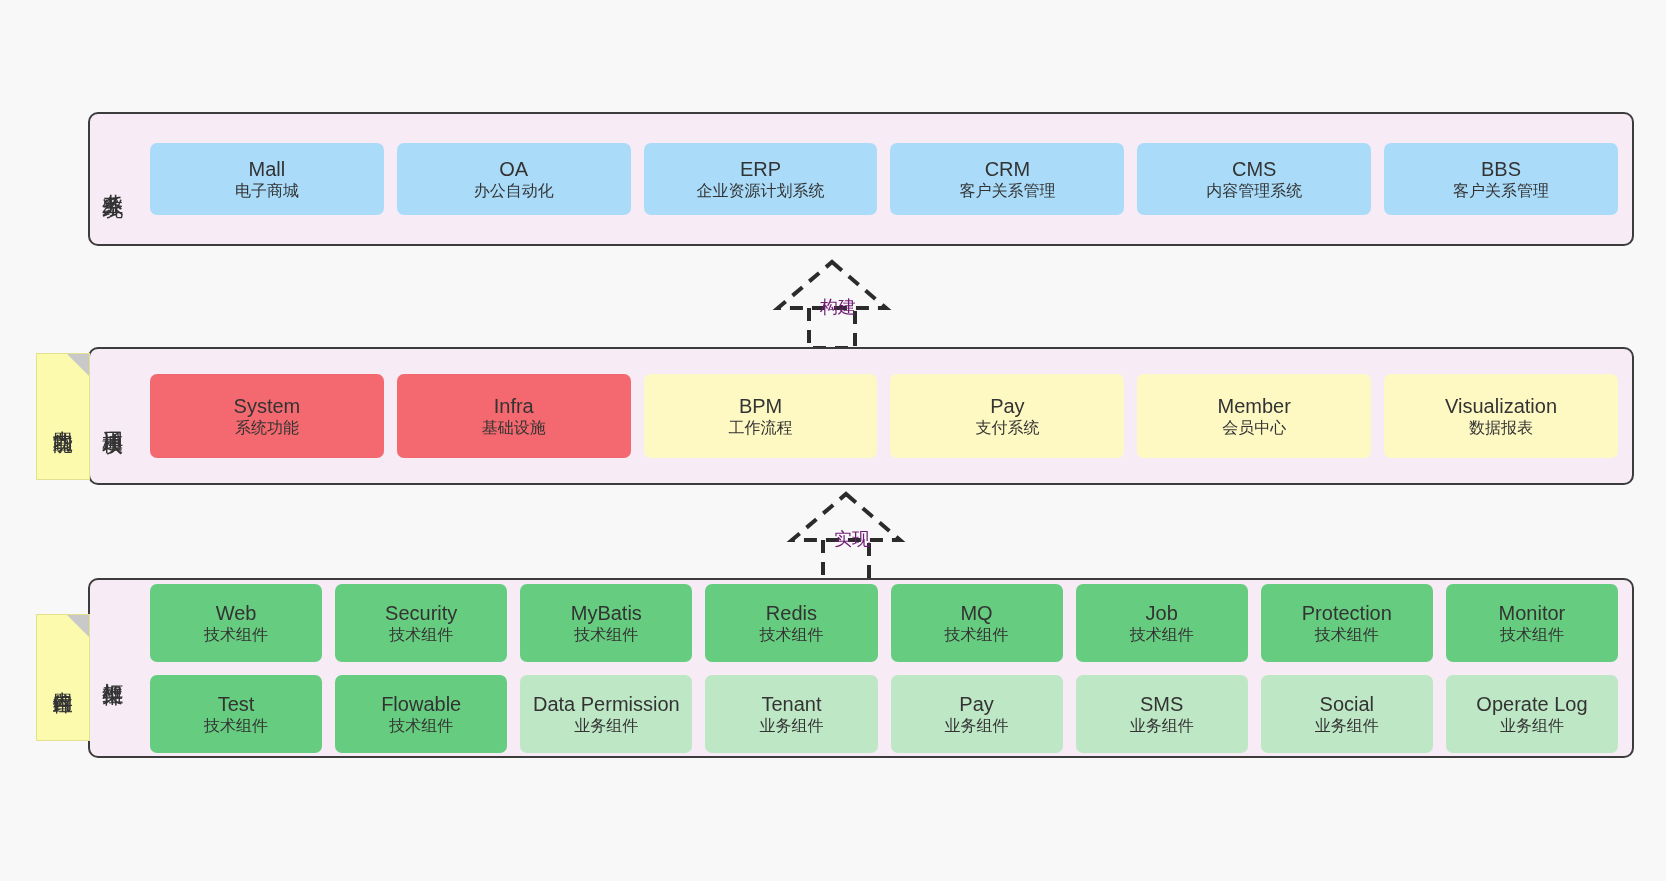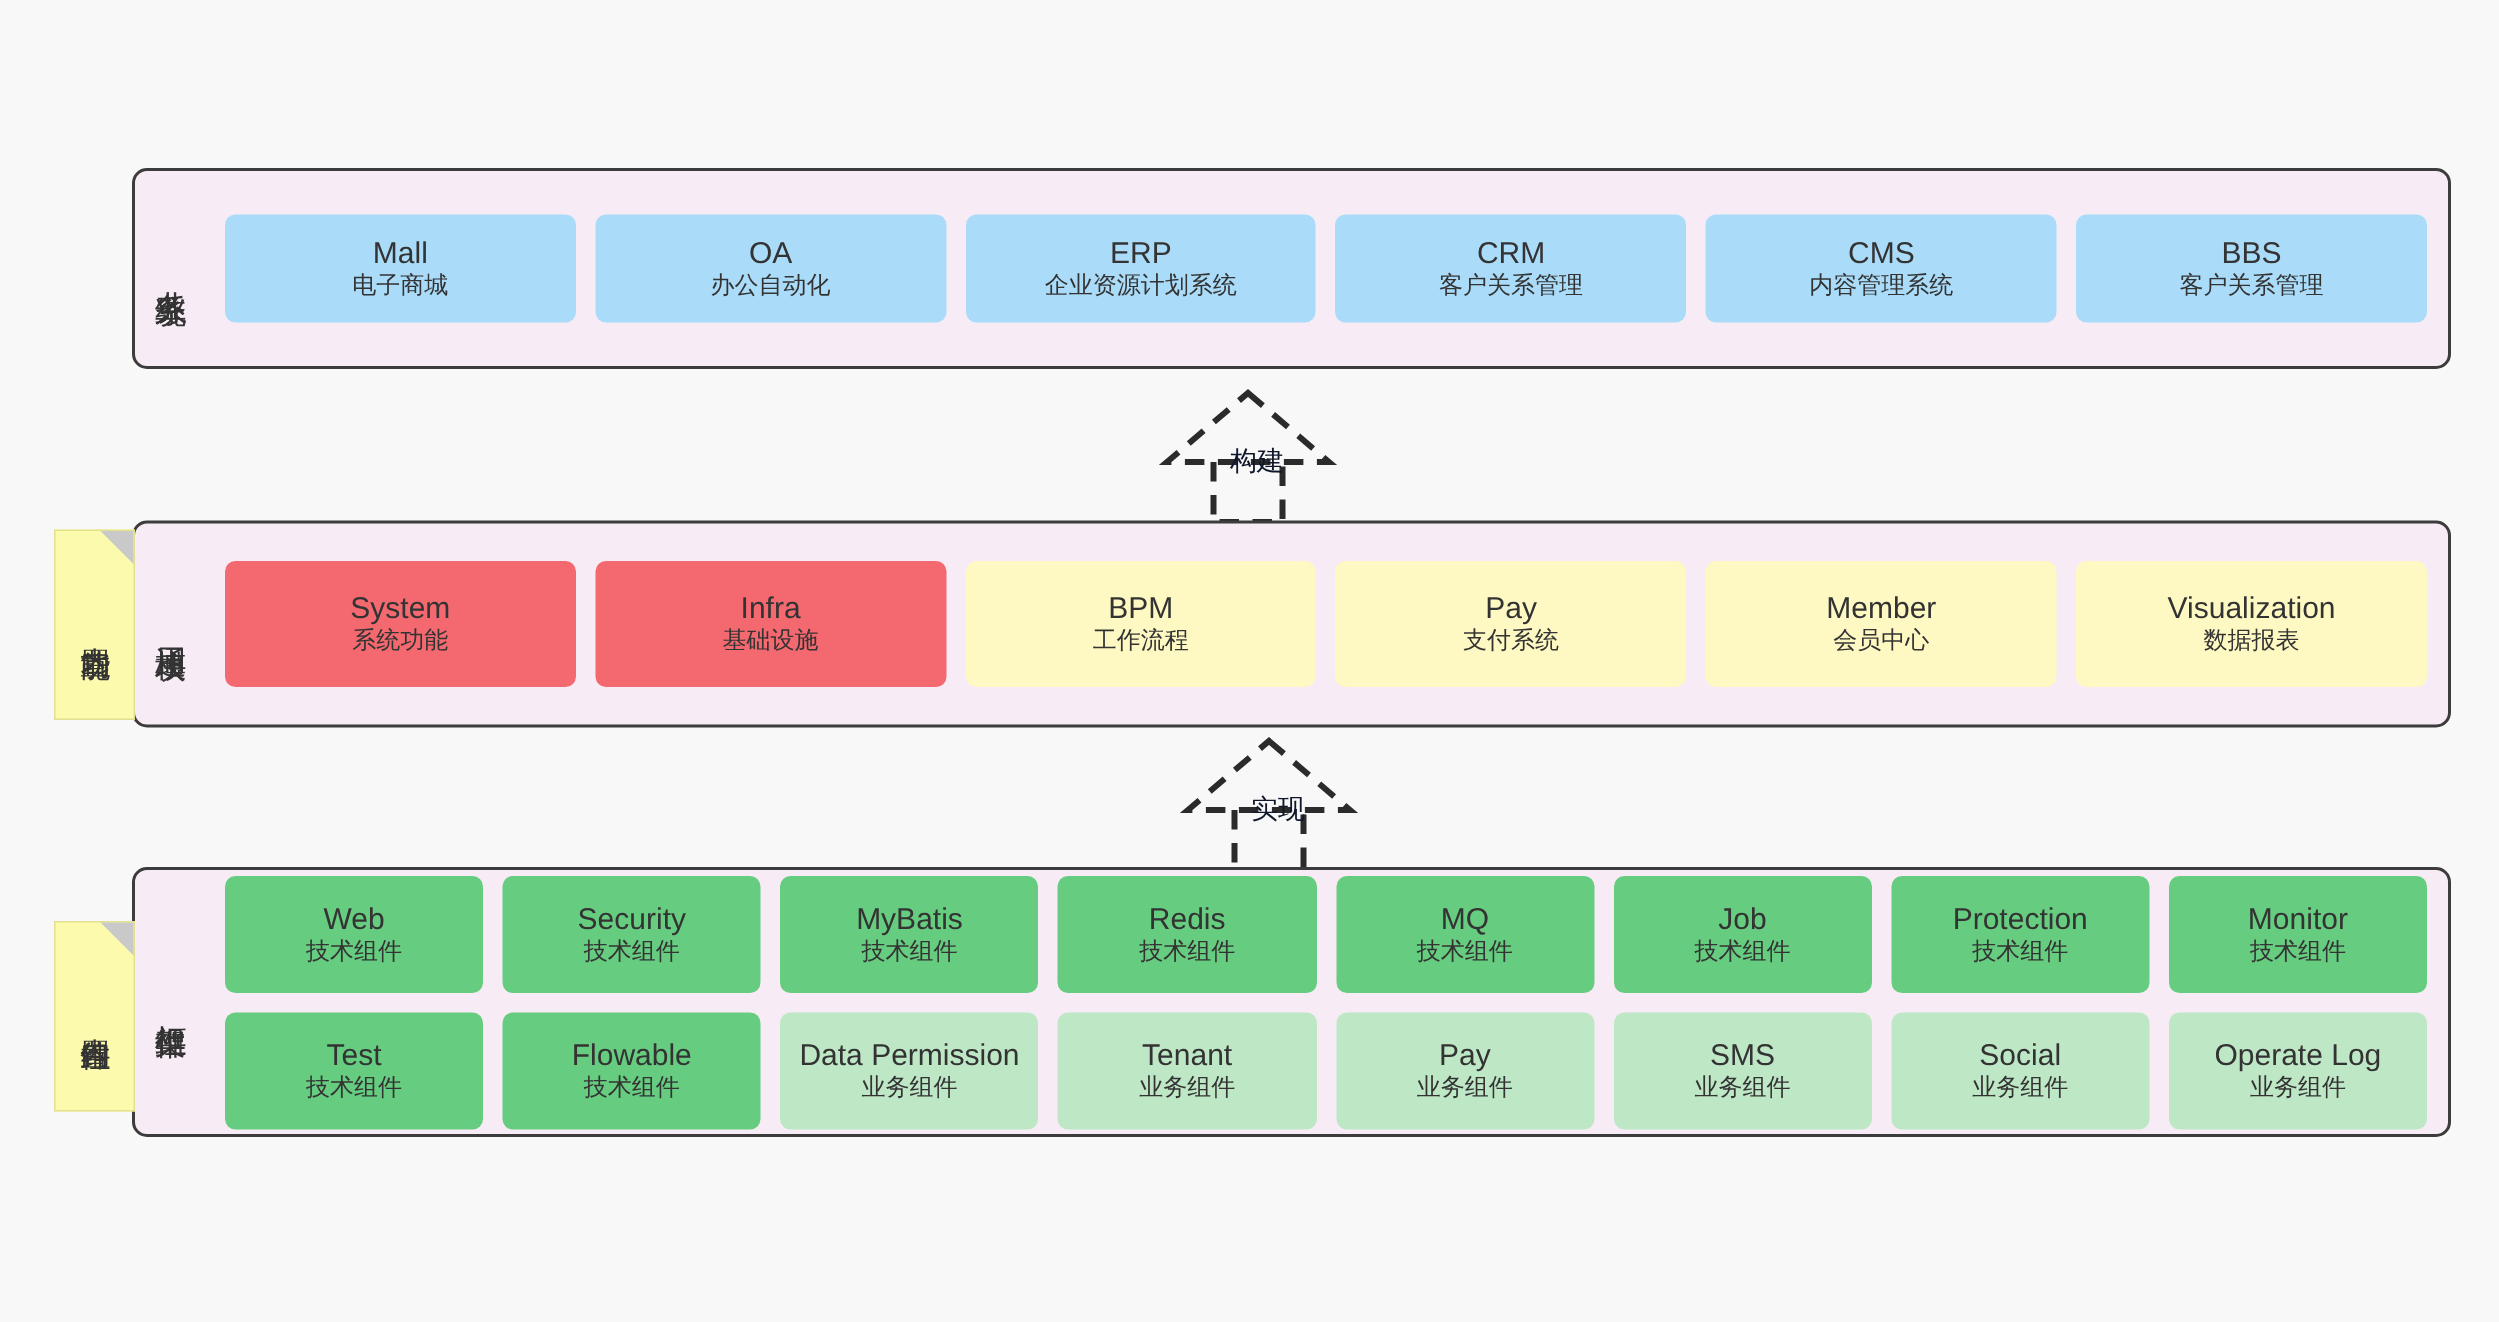--- a/index.html
+++ b/index.html
@@ -132,21 +132,21 @@
   #note-components { left: 36px; top: 614px; width: 54px; height: 127px; }
 
   
   .uml {
     position: absolute;
   }
   .uml svg { display: block; }
   .uml-label {
     position: absolute;
     font-size: 18px;
-    color: #0f172a;
+    color: #701a75;
     background: transparent;
     white-space: nowrap;
   }
   #uml-build  { left: 752px; top: 256px; }
   #uml-build .uml-label  { left: 68px; top: 39px; }
   #uml-impl   { left: 766px; top: 488px; }
   #uml-impl .uml-label   { left: 68px; top: 39px; }
 </style>
 </head>
 <body>

